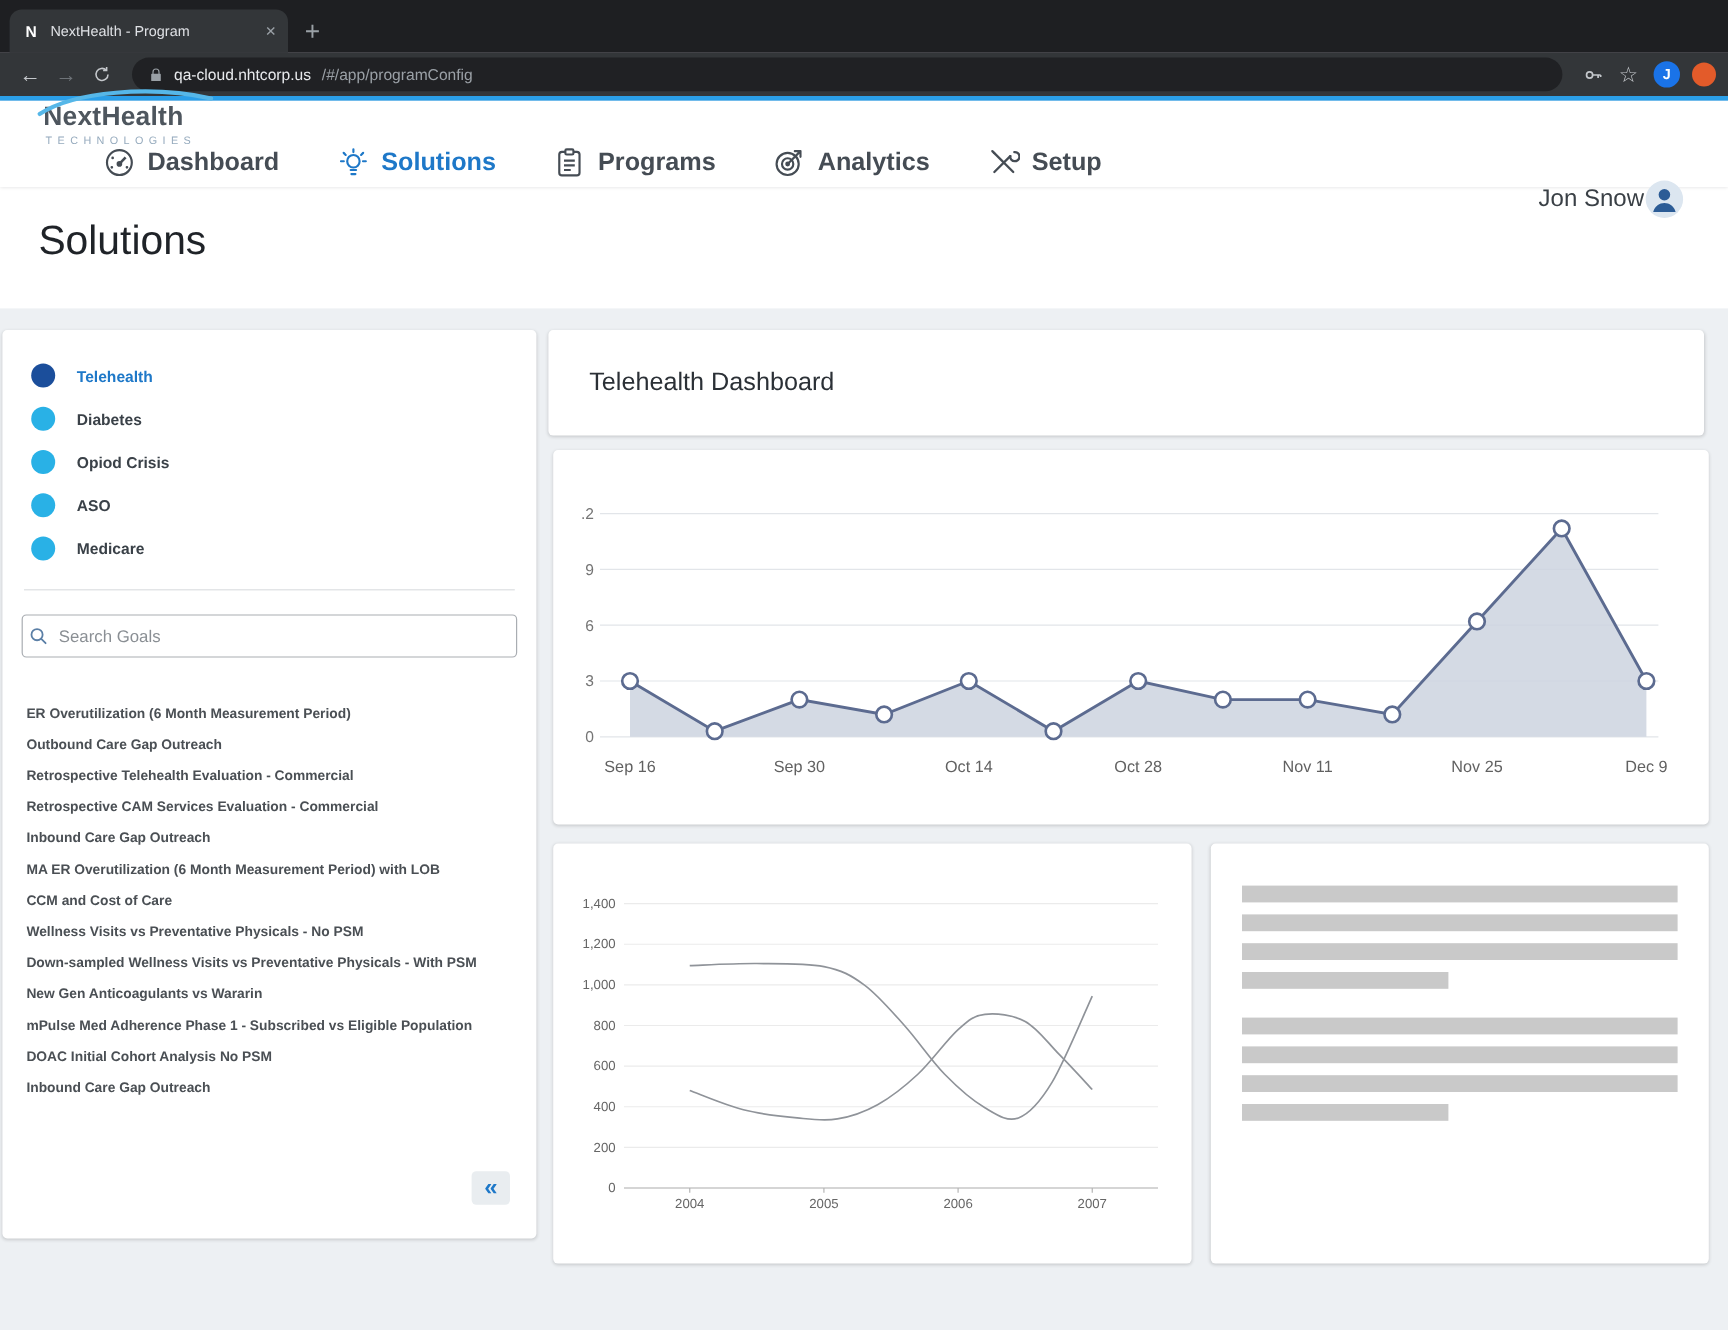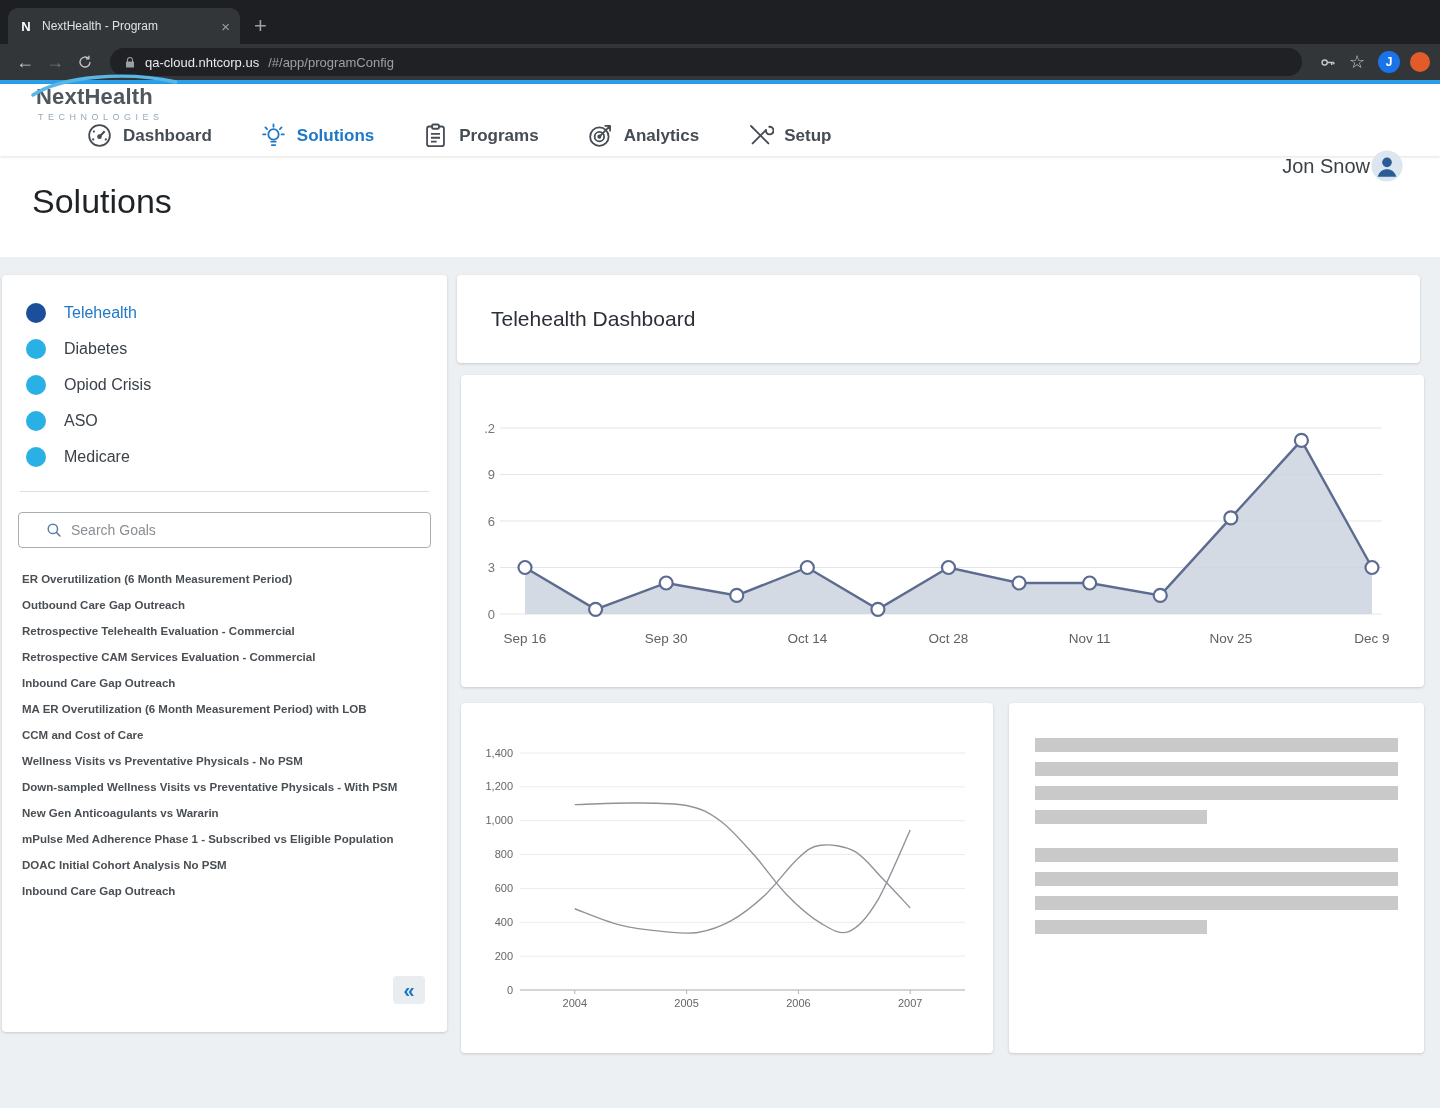--- a/index.html
+++ b/index.html
@@ -34,46 +34,46 @@
   .accent-line { height: 4px; background: #2b9fe8; }
 
   
   .appbar { height: 72px; background: #fff; display: flex; align-items: flex-start; padding: 0 36px;
             position: relative; z-index: 3; box-shadow: 0 1px 3px rgba(0,0,0,.12); flex-direction: column; }
   .logo { position: relative; width: 178px; }
   .logo-swoosh { position: absolute; top: -12px; left: -6px; width: 150px; height: 26px; pointer-events: none; }
   .logo-title { font-size: 22px; font-weight: 700; color: #4e565e; letter-spacing: .2px; }
   .logo-sub { font-size: 9px; letter-spacing: 4.5px; color: #95aabd; margin-top: 2px; padding-left: 2px; }
   .nav { display: flex; gap: 48px; margin-left: 50px; }
-  .nav-item { display: flex; align-items: center; gap: 10px; font-size: 17px; font-weight: 700;
+  .nav-item { display: flex; align-items: center; gap: 10px; font-size: 21px; font-weight: 700;
               color: #454c54; cursor: pointer; }
   .nav-item.active { color: #1e78c8; }
   .nav-icon svg { width: 27px; height: 27px; display: block; }
   .user { margin-left: auto; display: flex; align-items: center; font-size: 20px; color: #3a4046; }
   .user-avatar svg { width: 34px; height: 34px; display: block; }
 
   
   .page-title-section { background: #fff; padding: 26px 32px 36px; position: relative; z-index: 2; }
   .page-title-section h1 { font-size: 34px; font-weight: 400; color: #1f2328; }
 
   
   .content { position: relative; width: 1440px; height: 873px; }
   .card { position: absolute; background: #fff; border-radius: 4px; box-shadow: 0 1px 3px rgba(0,0,0,.16); }
 
   
   .sidebar { left: 2px; top: 18px; width: 445px; height: 757px; padding-top: 20px; }
   .sol-item { display: flex; align-items: center; gap: 18px; height: 36px; padding: 0 24px; cursor: pointer; }
   .dot { width: 20px; height: 20px; border-radius: 50%; flex: none; }
   .dot-dark { background: #1b4e9b; }
   .dot-light { background: #29b1e6; }
-  .sol-label { font-size: 16px; font-weight: 400; color: #3a4148; }
+  .sol-label { font-size: 13px; font-weight: 700; color: #3a4148; }
   .sol-item.selected .sol-label { color: #1e78c8; }
   .sidebar hr { border: none; border-top: 1px solid #dcdfe2; margin: 16px 18px 20px; }
-  .search-box { margin: 0 16px 14px; height: 36px; border: 1px solid #a9adb2; border-radius: 4px;
-                display: flex; align-items: center; padding: 0 26px; gap: 8px; background: #fff; justify-content: space-between; }
+  .search-box { margin: 0 16px 30px; height: 36px; border: 1px solid #a9adb2; border-radius: 4px;
+                display: flex; align-items: center; padding: 0 4px; gap: 8px; background: #fff; justify-content: space-between; }
   .search-box svg { width: 18px; height: 18px; flex: none; }
   .search-box input { border: none; outline: none; flex: 1; font-size: 14px; color: #333; font-family: inherit; background: transparent; }
   .search-box input::placeholder { color: #8a8f94; }
   .goals { padding: 4px 20px 0; font-weight: bold; }
   .goal { font-size: 11.5px; color: #4a4f54; line-height: 26px; white-space: nowrap; overflow: hidden; cursor: pointer; }
   .collapse-btn { position: absolute; right: 22px; bottom: 28px; width: 32px; height: 28px;
                   background: #e9edf0; border-radius: 4px; color: #1e78c8; display: flex; align-items: center;
                   justify-content: center; font-size: 20px; font-weight: bold; cursor: pointer; line-height: 1; }
 
   

